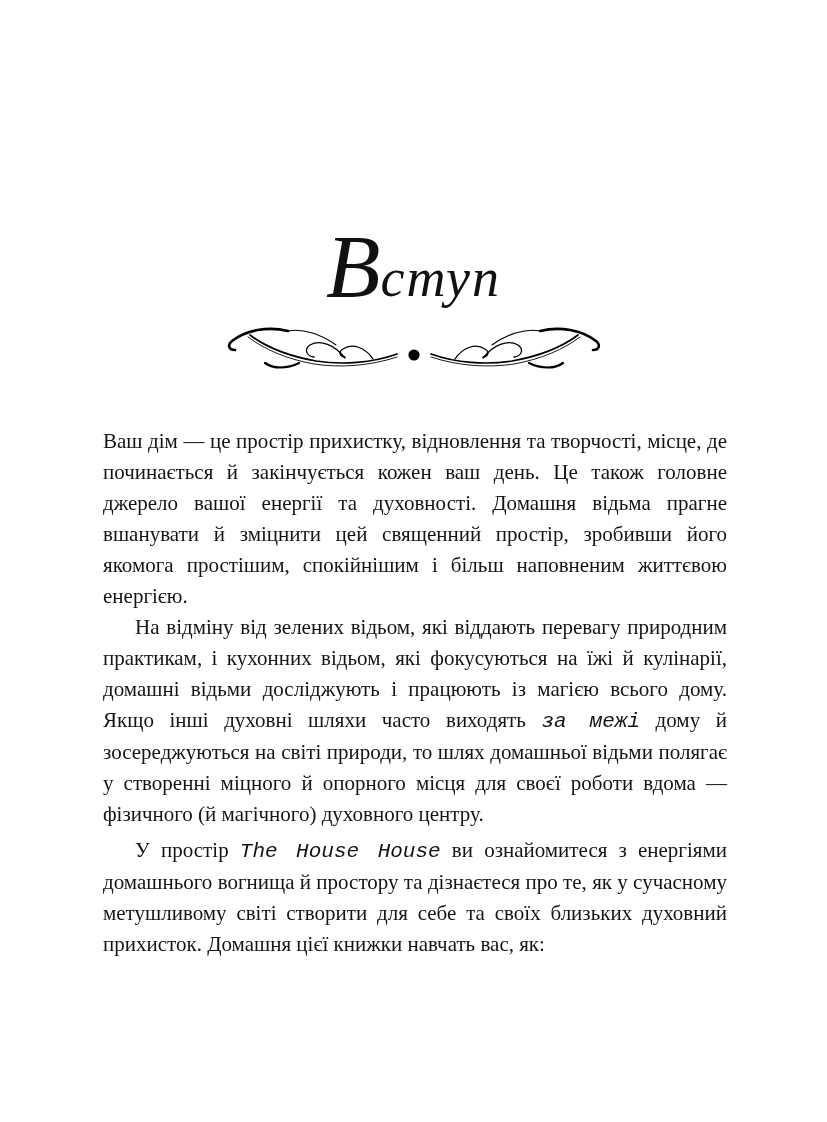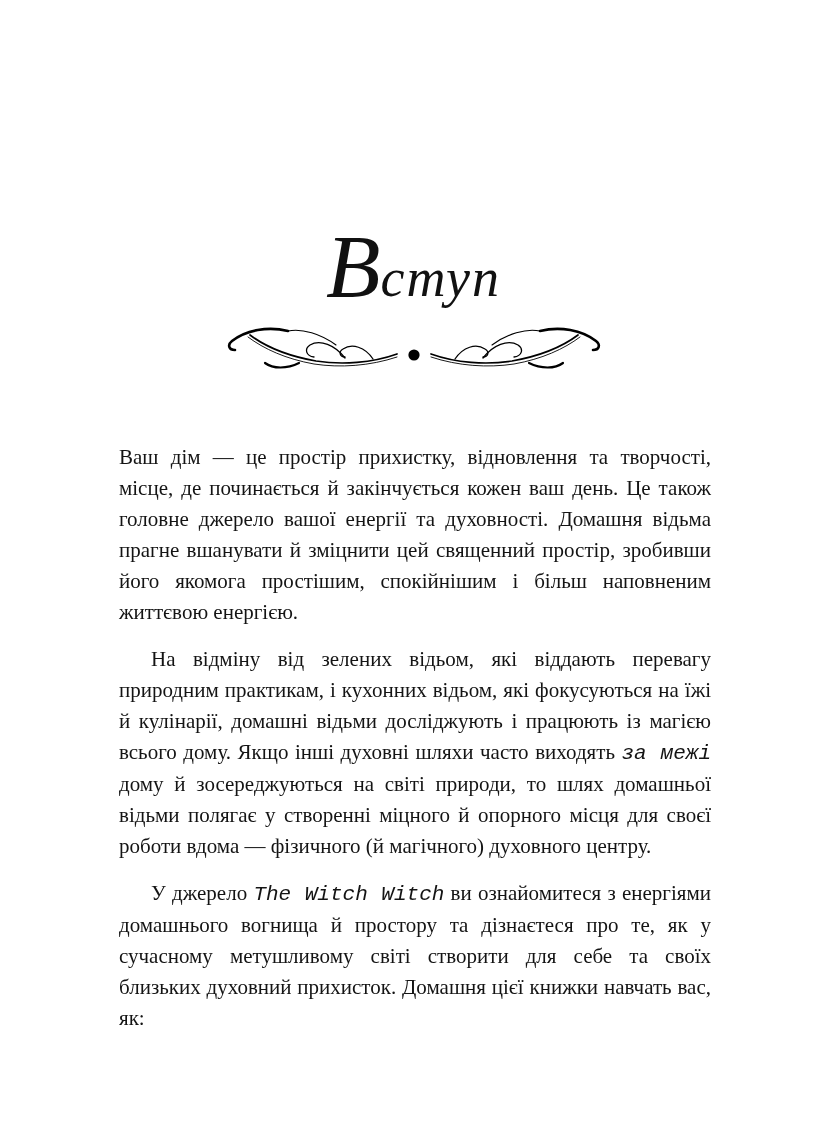--- a/index.html
+++ b/index.html
@@ -49,21 +49,21 @@
     position: absolute;
     left: 103px;
     top: 426px;
     width: 624px;
     font-size: 21px;
     line-height: 31px;
     text-align: justify;
     color: #141414;
   }
   .body-text p {
-    margin: 16px;
+    margin: 0;
     padding: 0;
   }
   .body-text p.indent {
     text-indent: 32px;
   }
   .body-text p.space-before {
     margin-top: 5px;
   }
   .body-text em {
     font-style: italic;
@@ -101,16 +101,16 @@
           <path d="M75,39 C 63,45 49,45 41,39" stroke-width="2.2"></path>
         </g>
         <circle cx="190" cy="31" r="5.6" fill="#000000" stroke="none"></circle>
       </g>
     </svg>
   </div>
 
   <div class="body-text">
       <p><span>Ваш дім — це простір прихистку, відновлення та творчості, місце, де починається й закінчується кожен ваш день. Це також головне джерело вашої енергії та духовності. Домашня відьма прагне вшанувати й зміцнити цей священний простір, зробивши його якомога простішим, спокійнішим і більш наповненим життєвою енергією.</span></p>
       <p class="indent"><span>На відміну від зелених відьом, які віддають перевагу природним практикам, і кухонних відьом, які фокусуються на їжі й кулінарії, домашні відьми досліджують і працюють із магією всього дому. Якщо інші духовні шляхи часто виходять </span><em>за межі</em><span> дому й зосереджуються на світі природи, то шлях домашньої відьми полягає у створенні міцного й опорного місця для своєї роботи вдома — фізичного (й магічного) духовного центру.</span></p>
-      <p class="indent space-before"><span>У джерело </span><em>The Witch Witch</em><span> ви ознайомитеся з енергіями домашнього вогнища й простору та дізнаєтеся про те, як у сучасному метушливому світі створити для себе та своїх близьких духовний прихисток. Домашня цієї книжки навчать вас, як:</span></p>
+      <p class="indent space-before"><span>У простір </span><em>The House House</em><span> ви ознайомитеся з енергіями домашнього вогнища й простору та дізнаєтеся про те, як у сучасному метушливому світі створити для себе та своїх близьких духовний прихисток. Домашня цієї книжки навчать вас, як:</span></p>
     </div>
 
 </div>
 
 </body></html>

